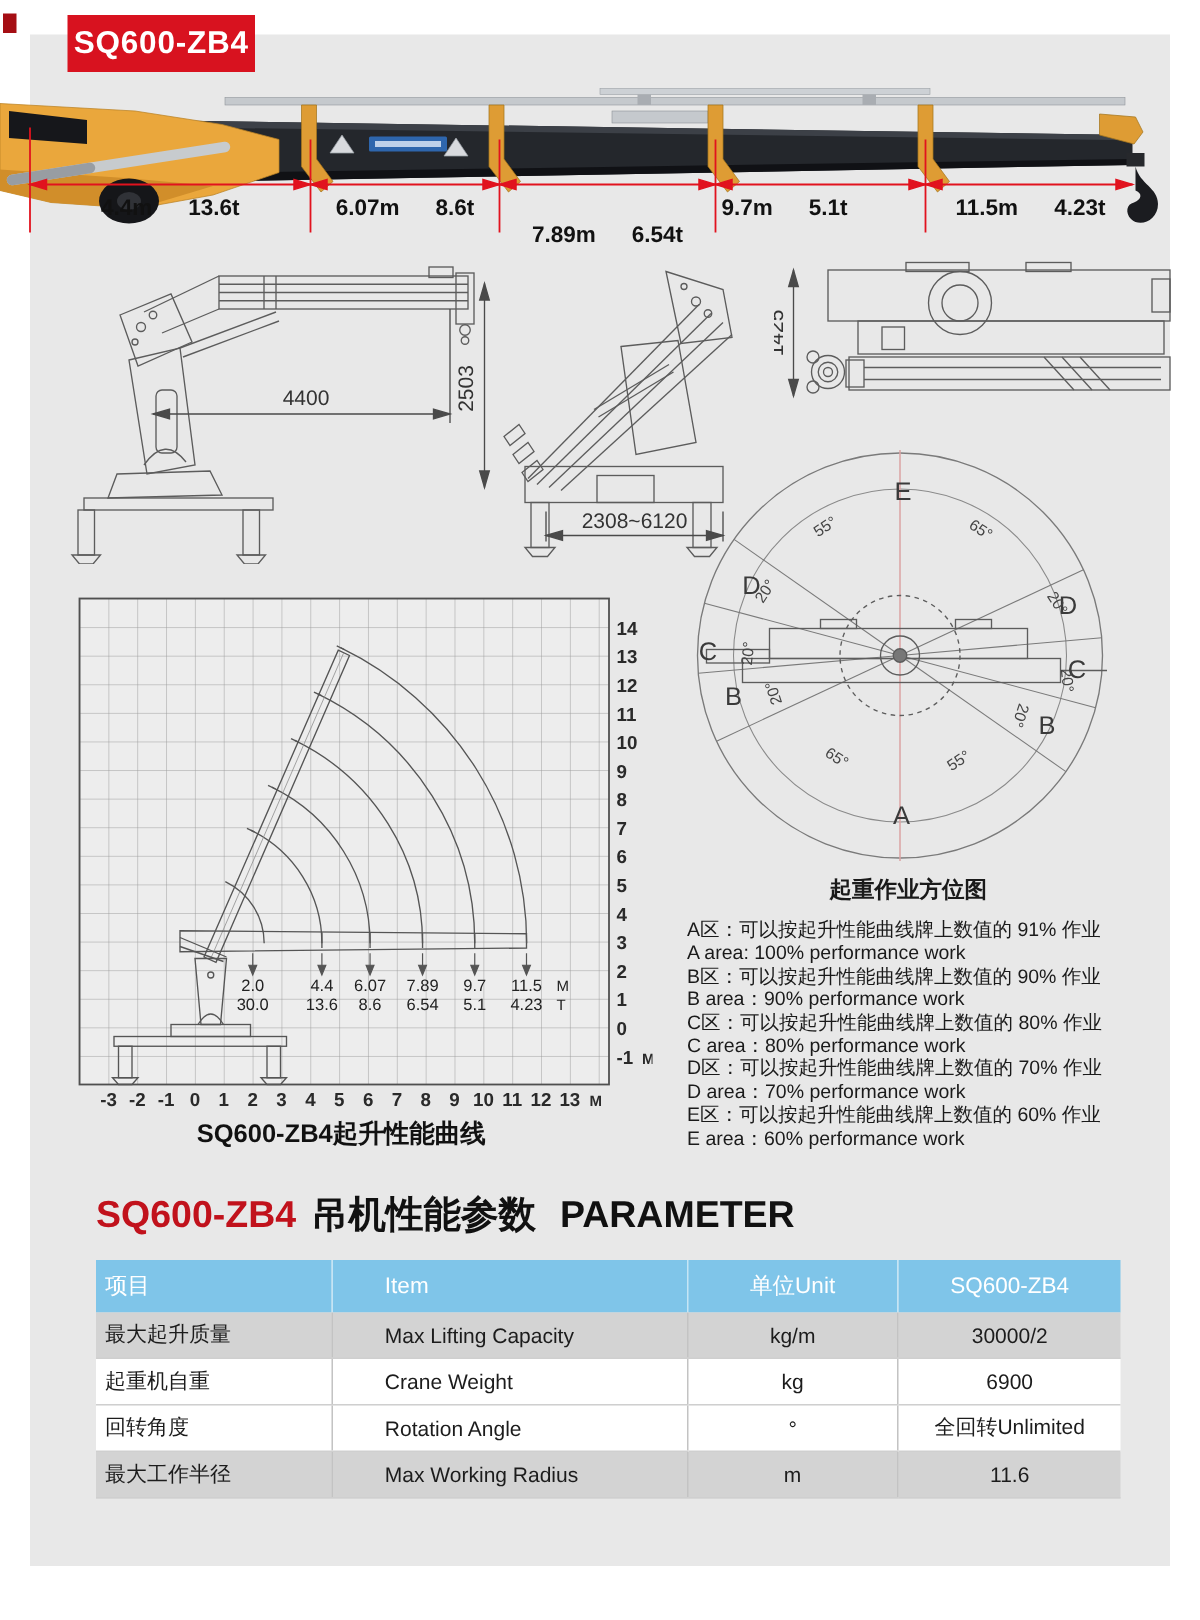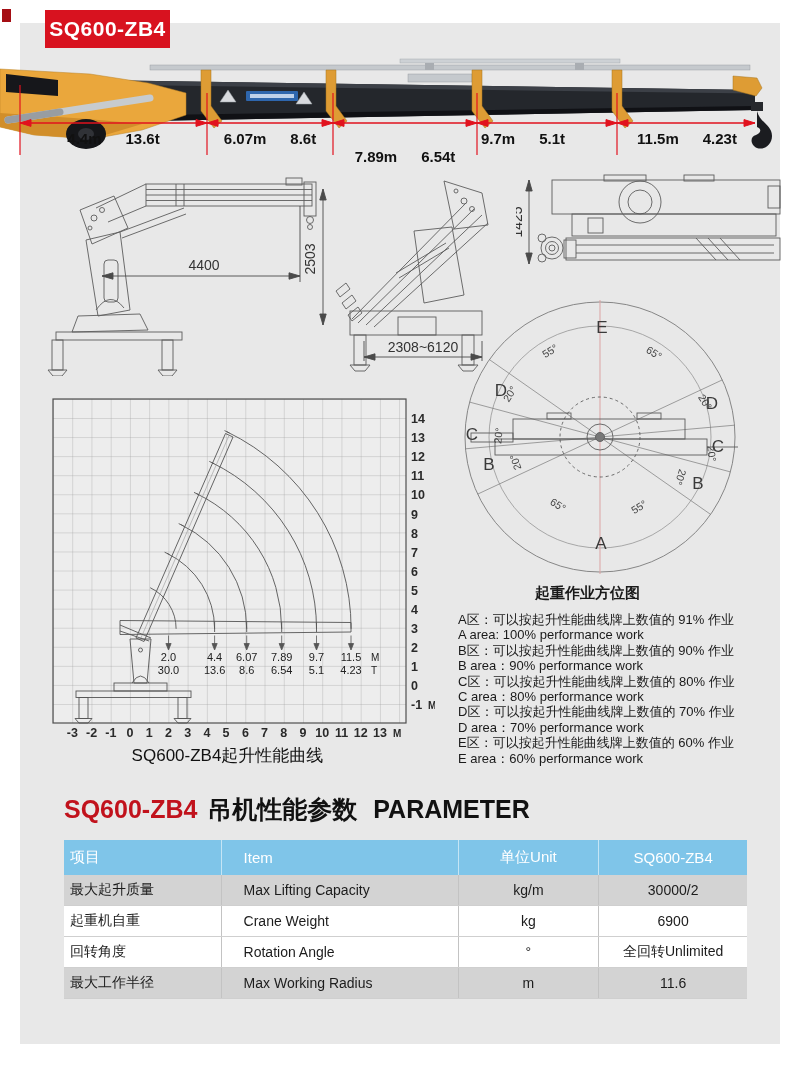--- a/index.html
+++ b/index.html
@@ -7,35 +7,35 @@
   .page{position:relative;width:800px;height:1080px;background:#ffffff;overflow:hidden;}
   .panel{position:absolute;left:20px;top:23px;width:760px;height:1021px;background:#e8e8e8;}
   .corner-mark{position:absolute;left:2px;top:9px;width:9px;height:13px;background:#a50e14;}
   .badge{position:absolute;left:45px;top:10px;width:125px;height:38px;background:#d8121f;
          color:#fff;font-size:21px;font-weight:bold;display:flex;align-items:center;justify-content:center;letter-spacing:.5px;}
   .photo{position:absolute;left:0;top:55px;width:800px;height:105px;}
   .seg-labels{position:absolute;left:0;top:128px;width:800px;height:20px;}
   .seg{position:absolute;top:0;height:20px;display:flex;align-items:center;justify-content:center;gap:24px;
        font-size:15px;font-weight:bold;color:#111;}
   .svgabs{position:absolute;}
-  .rot-caption{position:absolute;left:440px;top:584px;width:295px;text-align:center;
+  .rot-caption{position:absolute;left:458px;top:584px;width:295px;text-align:center;
                font-size:15px;font-weight:bold;color:#1a1a1a;}
   .zone-notes{position:absolute;left:458px;top:612px;width:336px;color:#1a1a1a;}
   .zone-notes div{font-size:13px;line-height:15.4px;white-space:nowrap;}
   .chart-title{position:absolute;left:45px;top:744px;width:365px;text-align:center;
-               font-size:17px;font-weight:normal;color:#111;}
+               font-size:17px;font-weight:bold;color:#111;}
   .param-title{position:absolute;left:64px;top:793px;font-size:25px;font-weight:bold;color:#111;white-space:nowrap;}
   .param-title .model{color:#c1121c;}
   .param-title .cn{margin-left:3px;}
   .param-title .en{margin-left:9px;}
   table.params{position:absolute;left:64px;top:840px;width:683px;border-collapse:collapse;table-layout:fixed;}
   table.params th{background:#7fc5e9;color:#ffffff;font-weight:normal;height:33px;font-size:15px;}
   table.params td{height:28px;font-size:14px;color:#1c1c1c;}
   table.params th:nth-child(1),table.params td:nth-child(1){text-align:left;padding-left:6px;}
-  table.params th:nth-child(2),table.params td:nth-child(2){text-align:left;padding-left:22px;}
+  table.params th:nth-child(2),table.params td:nth-child(2){text-align:left;padding-left:35px;}
   table.params th:nth-child(3),table.params td:nth-child(3),
   table.params th:nth-child(4),table.params td:nth-child(4){text-align:center;}
   table.params th + th{border-left:1px solid rgba(255,255,255,.55);}
   table.params td + td{border-left:1px solid #c3c3c3;}
   table.params tr.odd td{background:#d3d3d3;}
   table.params tr.even td{background:#ffffff;}
   table.params tr td{border-bottom:1px solid #cfcfcf;}
   .footnote{position:absolute;left:63px;top:1016px;font-size:11px;color:#222;white-space:nowrap;}
   .ln{stroke:#5c5c5c;fill:none;stroke-width:.9;}
   .dim{stroke:#4a4a4a;fill:none;stroke-width:.9;}

